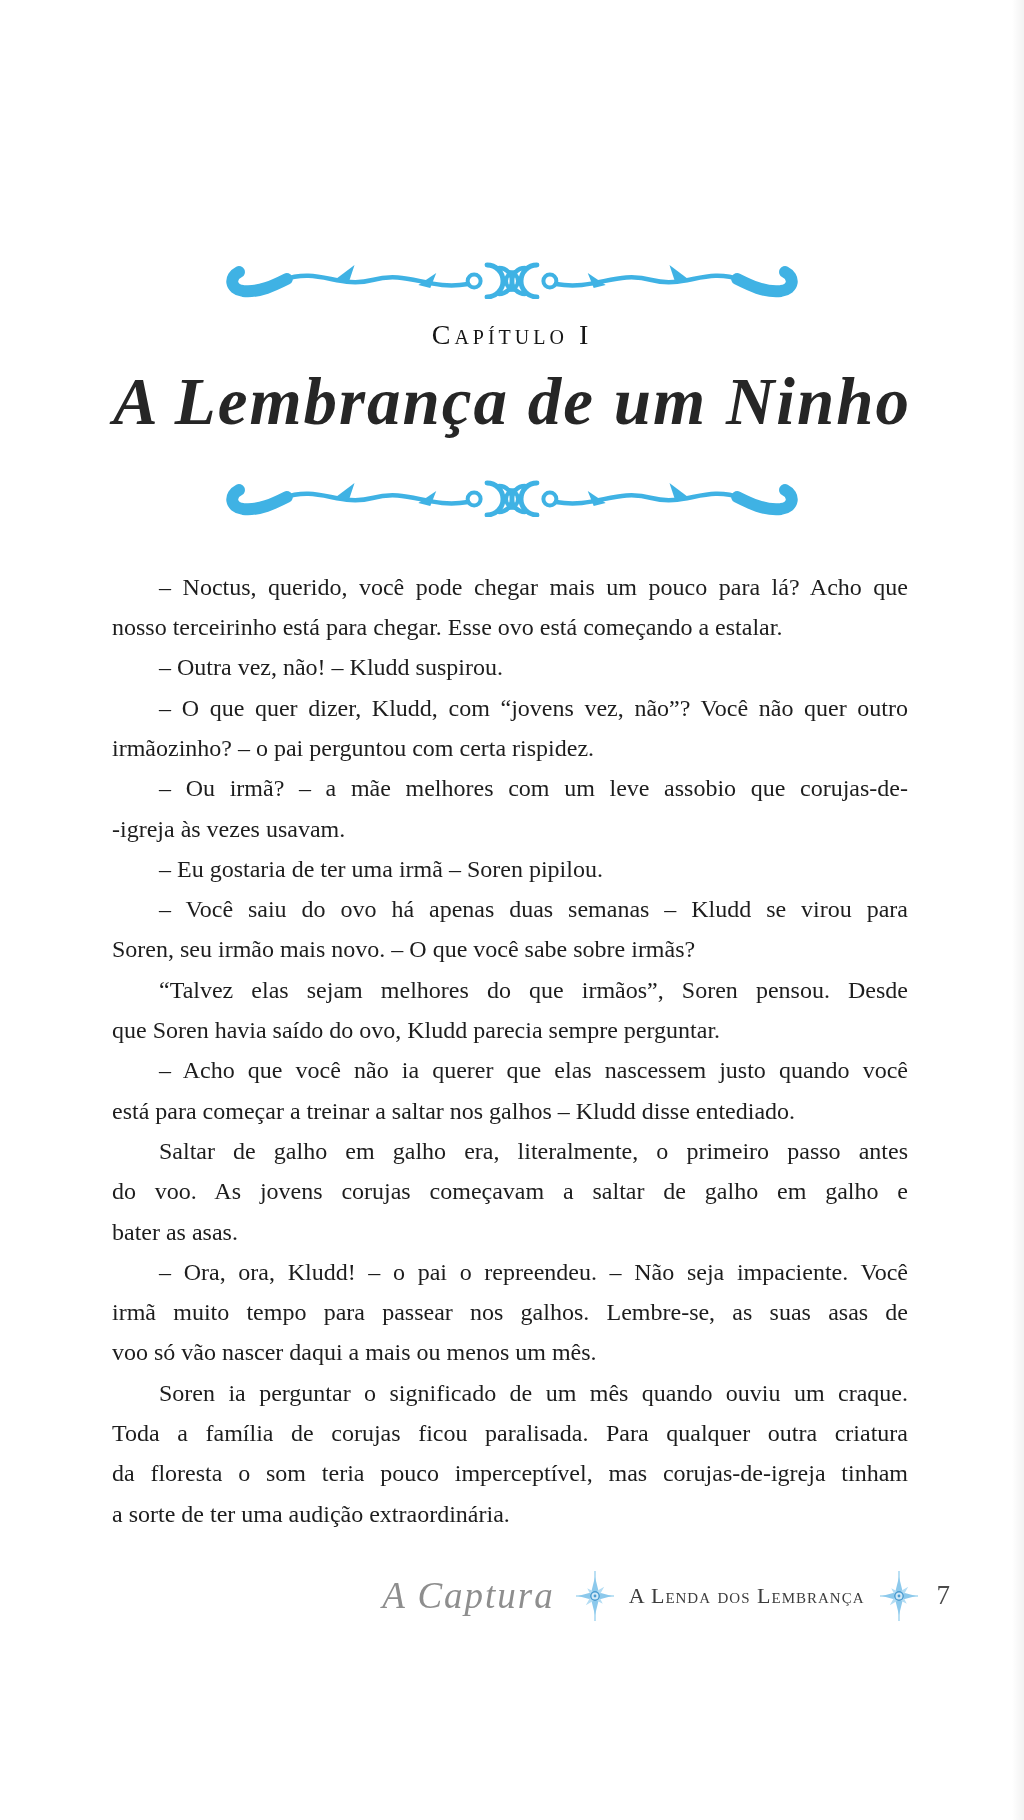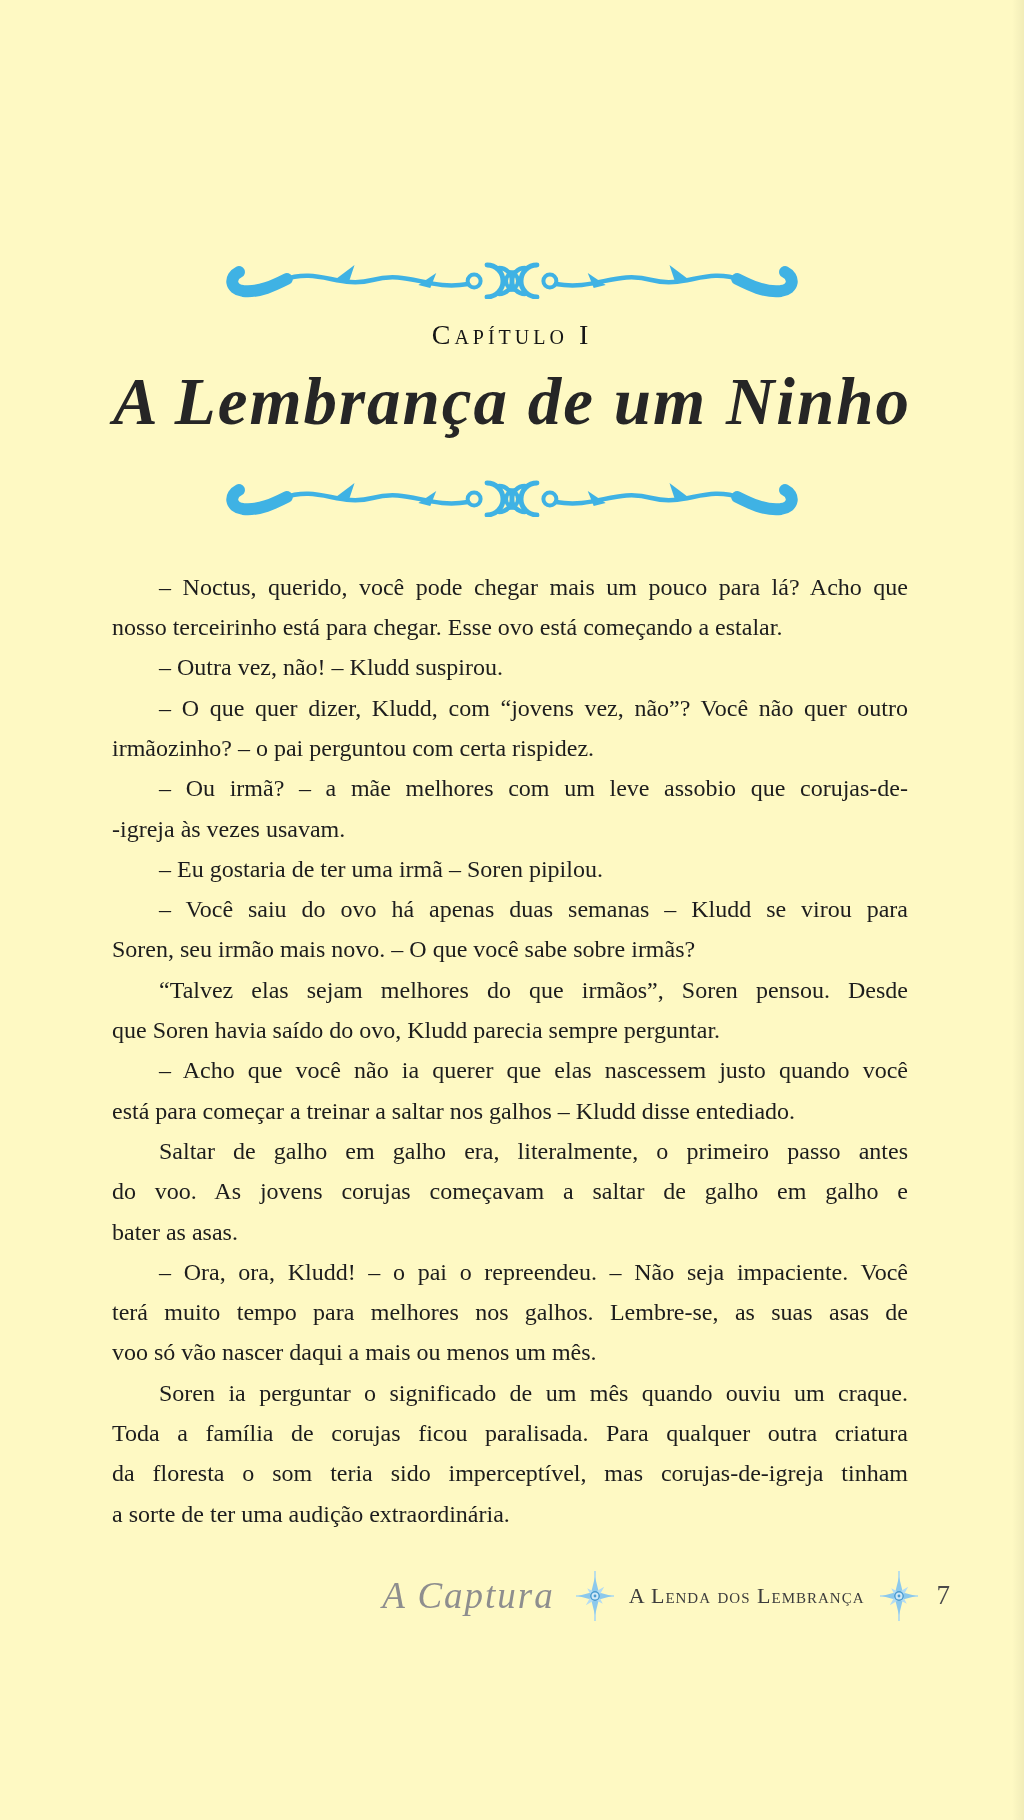--- a/index.html
+++ b/index.html
@@ -1,20 +1,20 @@
 <!DOCTYPE html>
 <html lang="pt"><head>
 <meta charset="utf-8">
 <style>
   html,body{margin:0;padding:0;background:#e9e9e9;}
   .page{
     position:relative;
     width:1024px;height:1820px;
     margin:0 auto;
-    background:#fef9c3;
+    background:#ffffff;
     font-family:"Liberation Serif", serif;
     overflow:hidden;
   }
   .scan-edge{
     position:absolute;top:0;right:0;width:12px;height:100%;
     background:linear-gradient(to right, rgba(0,0,0,0), rgba(0,0,0,0.05));
   }
 
   
   .chapter-header{ text-align:center; padding-top:253px; }
@@ -155,25 +155,25 @@
     <div class="line ind just">– Você saiu do ovo há apenas duas semanas – Kludd se virou para</div>
     <div class="line">Soren, seu irmão mais novo. – O que você sabe sobre irmãs?</div>
     <div class="line ind just">“Talvez elas sejam melhores do que irmãos”, Soren pensou. Desde</div>
     <div class="line">que Soren havia saído do ovo, Kludd parecia sempre perguntar.</div>
     <div class="line ind just">– Acho que você não ia querer que elas nascessem justo quando você</div>
     <div class="line">está para começar a treinar a saltar nos galhos – Kludd disse entediado.</div>
     <div class="line ind just">Saltar de galho em galho era, literalmente, o primeiro passo antes</div>
     <div class="line just">do voo. As jovens corujas começavam a saltar de galho em galho e</div>
     <div class="line">bater as asas.</div>
     <div class="line ind just">– Ora, ora, Kludd! – o pai o repreendeu. – Não seja impaciente. Você</div>
-    <div class="line just">terá muito tempo para melhores nos galhos. Lembre-se, as suas asas de</div>
+    <div class="line just">irmã muito tempo para passear nos galhos. Lembre-se, as suas asas de</div>
     <div class="line">voo só vão nascer daqui a mais ou menos um mês.</div>
     <div class="line ind just">Soren ia perguntar o significado de um mês quando ouviu um craque.</div>
     <div class="line just">Toda a família de corujas ficou paralisada. Para qualquer outra criatura</div>
-    <div class="line just">da floresta o som teria sido imperceptível, mas corujas-de-igreja tinham</div>
+    <div class="line just">da floresta o som teria pouco imperceptível, mas corujas-de-igreja tinham</div>
     <div class="line">a sorte de ter uma audição extraordinária.</div>
   </main>
 
   <footer class="running-footer">
     <span class="book-script">A Captura</span>
 
     <svg class="snowflake" viewBox="0 0 42 52">
       <use href="#snowflake-def"></use>
     </svg>
 

